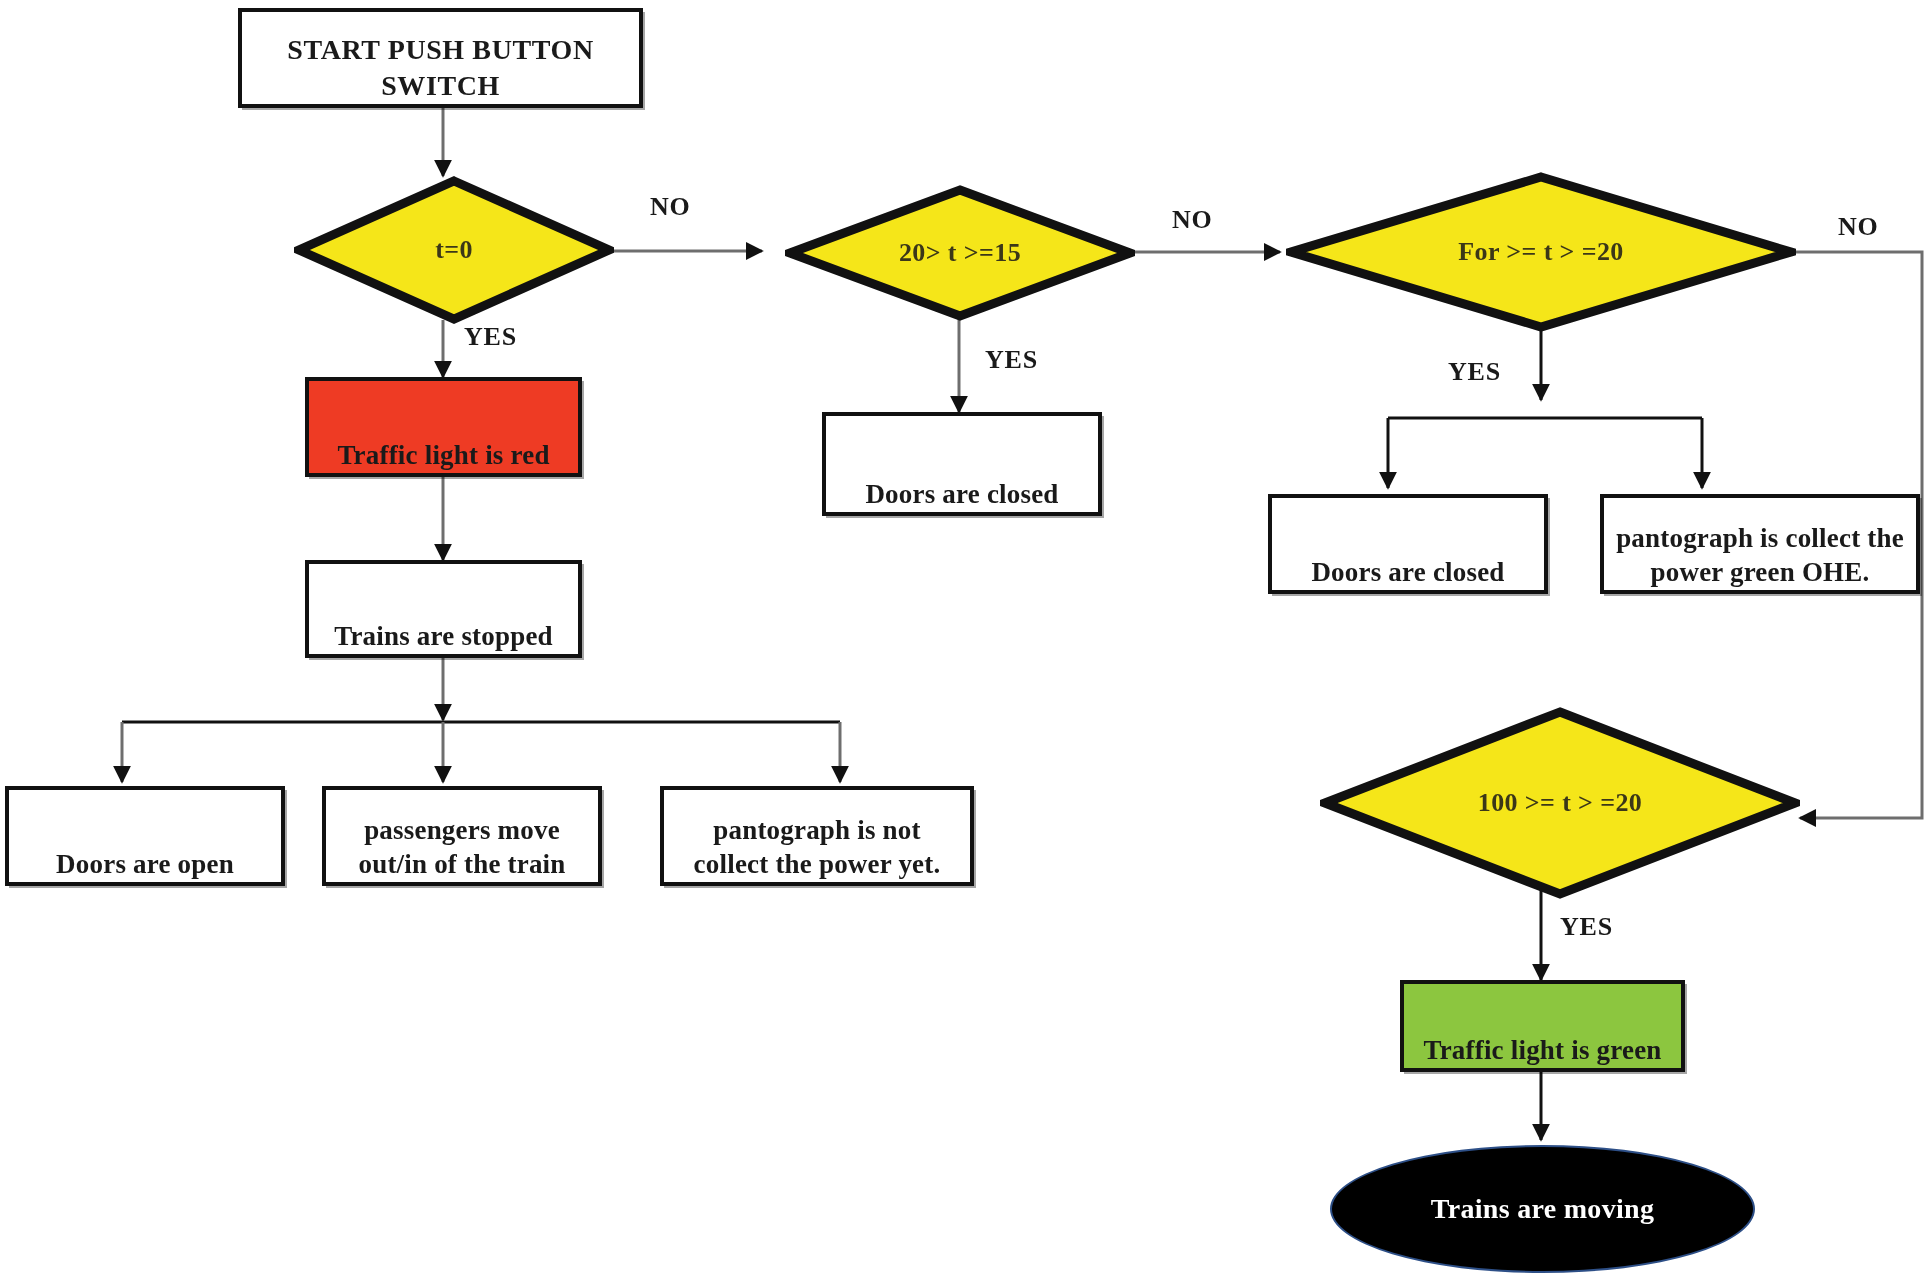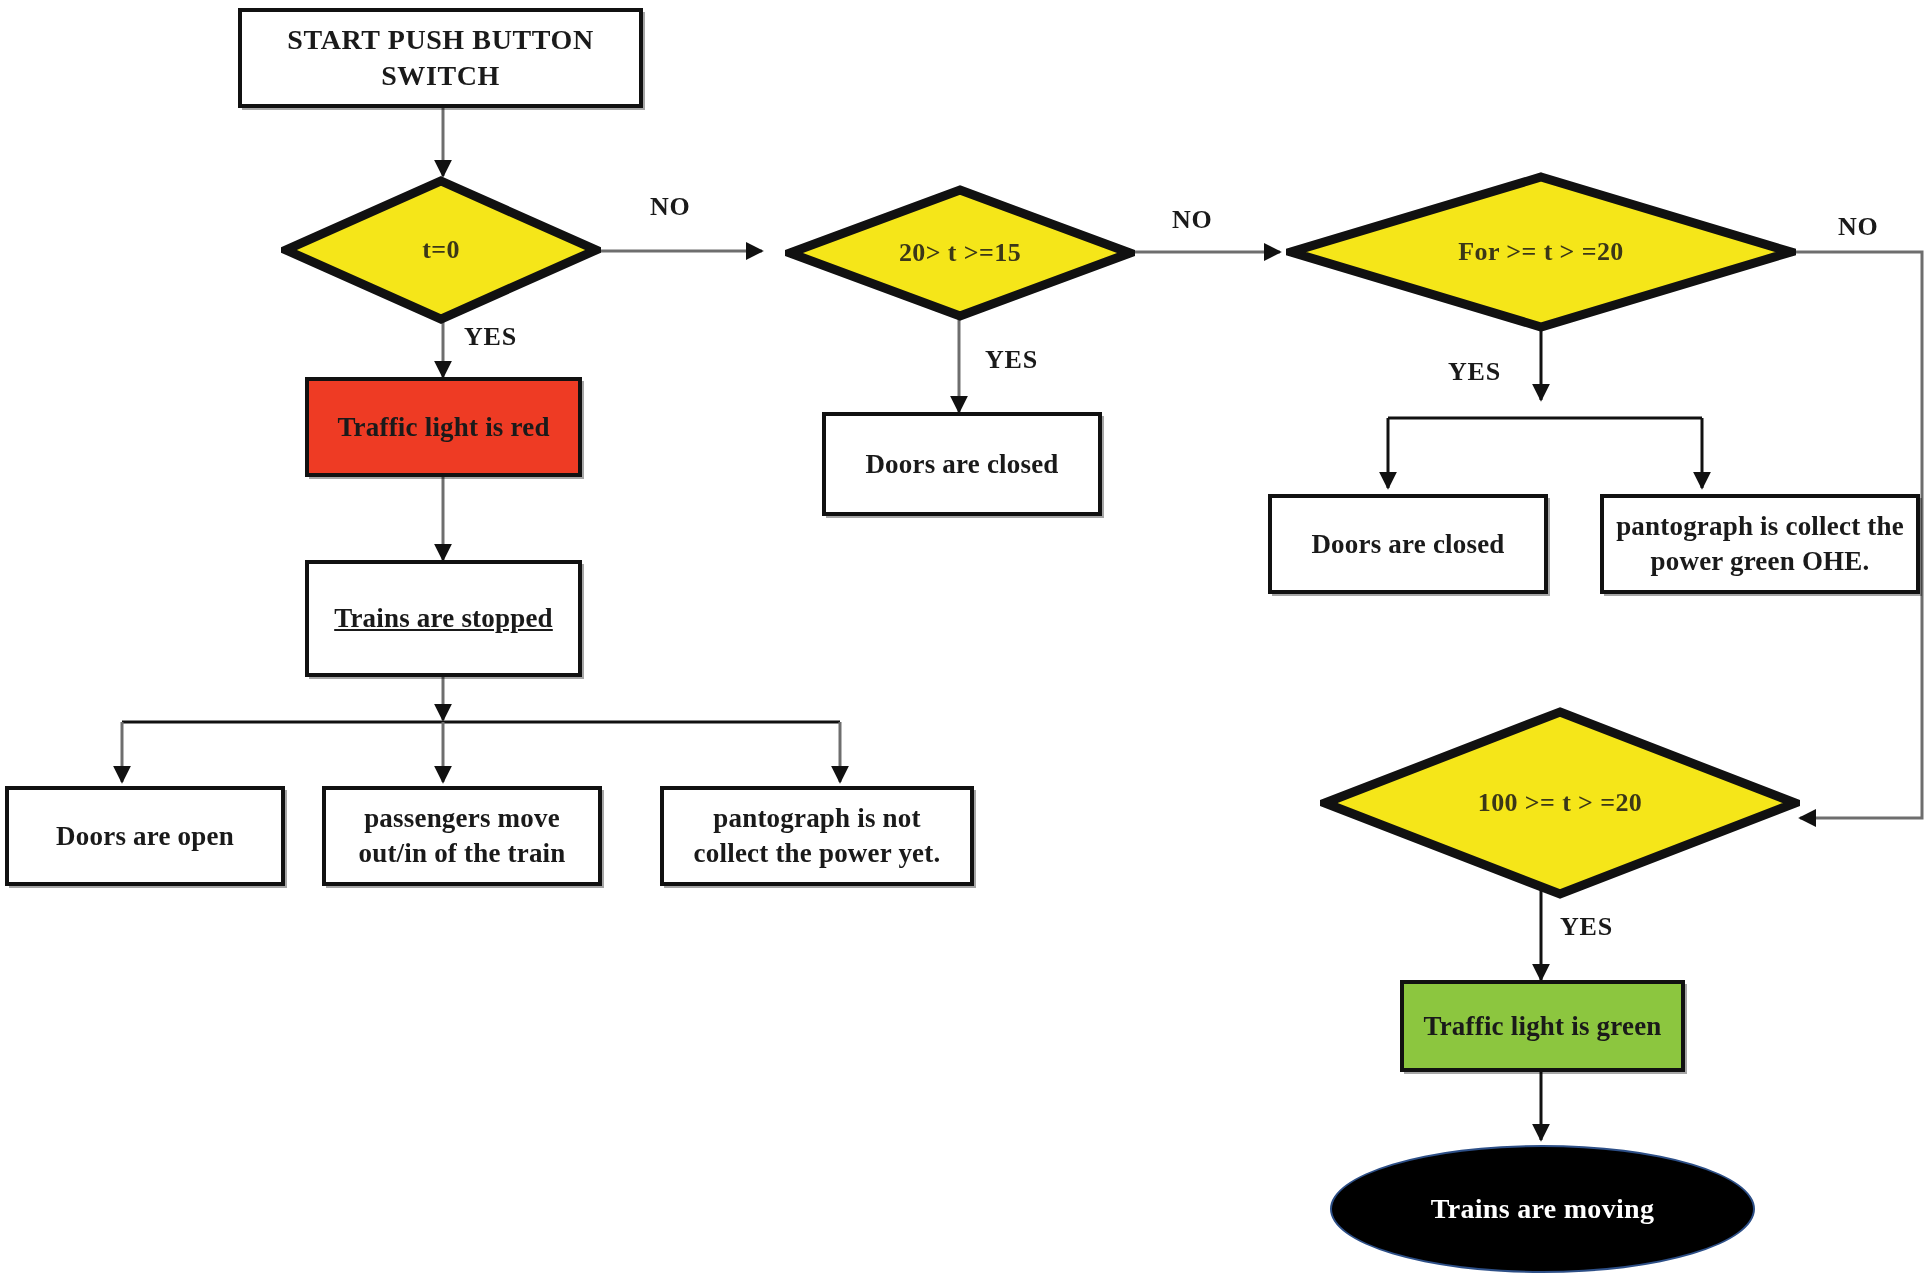--- a/index.html
+++ b/index.html
@@ -26,21 +26,21 @@
     width: 1930px;
     height: 1287px;
     pointer-events: none;
   }
 
   
   .node {
     position: absolute;
     box-sizing: border-box;
     display: flex;
-    align-items: center;
+    align-items: flex-end;
     justify-content: center;
     text-align: center;
   }
   .proc {
     border: 4px solid #111111;
     background: #ffffff;
     box-shadow: 3px 3px 0 -1px rgba(0,0,0,0.35);
   }
   .proc .txt {
     font-size: 27px;
@@ -162,36 +162,36 @@
 
     <path d="M 1541 890 L 1541 980" stroke="#111111" stroke-width="3" fill="none" marker-end="url(#ahBlack)"></path>
 
     <path d="M 1541 1072 L 1541 1140" stroke="#111111" stroke-width="3" fill="none" marker-end="url(#ahBlack)"></path>
   </svg>
 
   <div class="node proc start" style="left:238px; top:8px; width:405px; height:100px;">
     <span class="txt">START PUSH BUTTON SWITCH</span>
   </div>
 
-  <div class="decision" style="left:281px; top:176px; width:320px; height:148px;">
+  <div class="decision" style="left:294px; top:176px; width:320px; height:148px;">
     <svg class="shape" viewBox="0 0 320 148" preserveAspectRatio="none">
       <polygon points="160,5 315,74 160,143 5,74" fill="#F5E619" stroke="#111111" stroke-width="9"></polygon>
     </svg>
     <div class="txt">t=0</div>
   </div>
 
   <div class="elabel" style="left:650px; top:192px;">NO</div>
 
   <div class="elabel" style="left:464px; top:322px;">YES</div>
 
   <div class="node proc red" style="left:305px; top:377px; width:277px; height:100px;">
     <span class="txt">Traffic light is red</span>
   </div>
 
-  <div class="node proc" style="left:305px; top:560px; width:277px; height:117px;text-decoration:underline;">
+  <div class="node proc" style="left:305px; top:560px; width:277px; height:98px;">
     <span class="txt">Trains are stopped</span>
   </div>
 
   <div class="node proc" style="left:5px; top:786px; width:280px; height:100px;">
     <span class="txt">Doors are open</span>
   </div>
 
   <div class="node proc" style="left:322px; top:786px; width:280px; height:100px;">
     <span class="txt">passengers move out/in of the train</span>
   </div>

